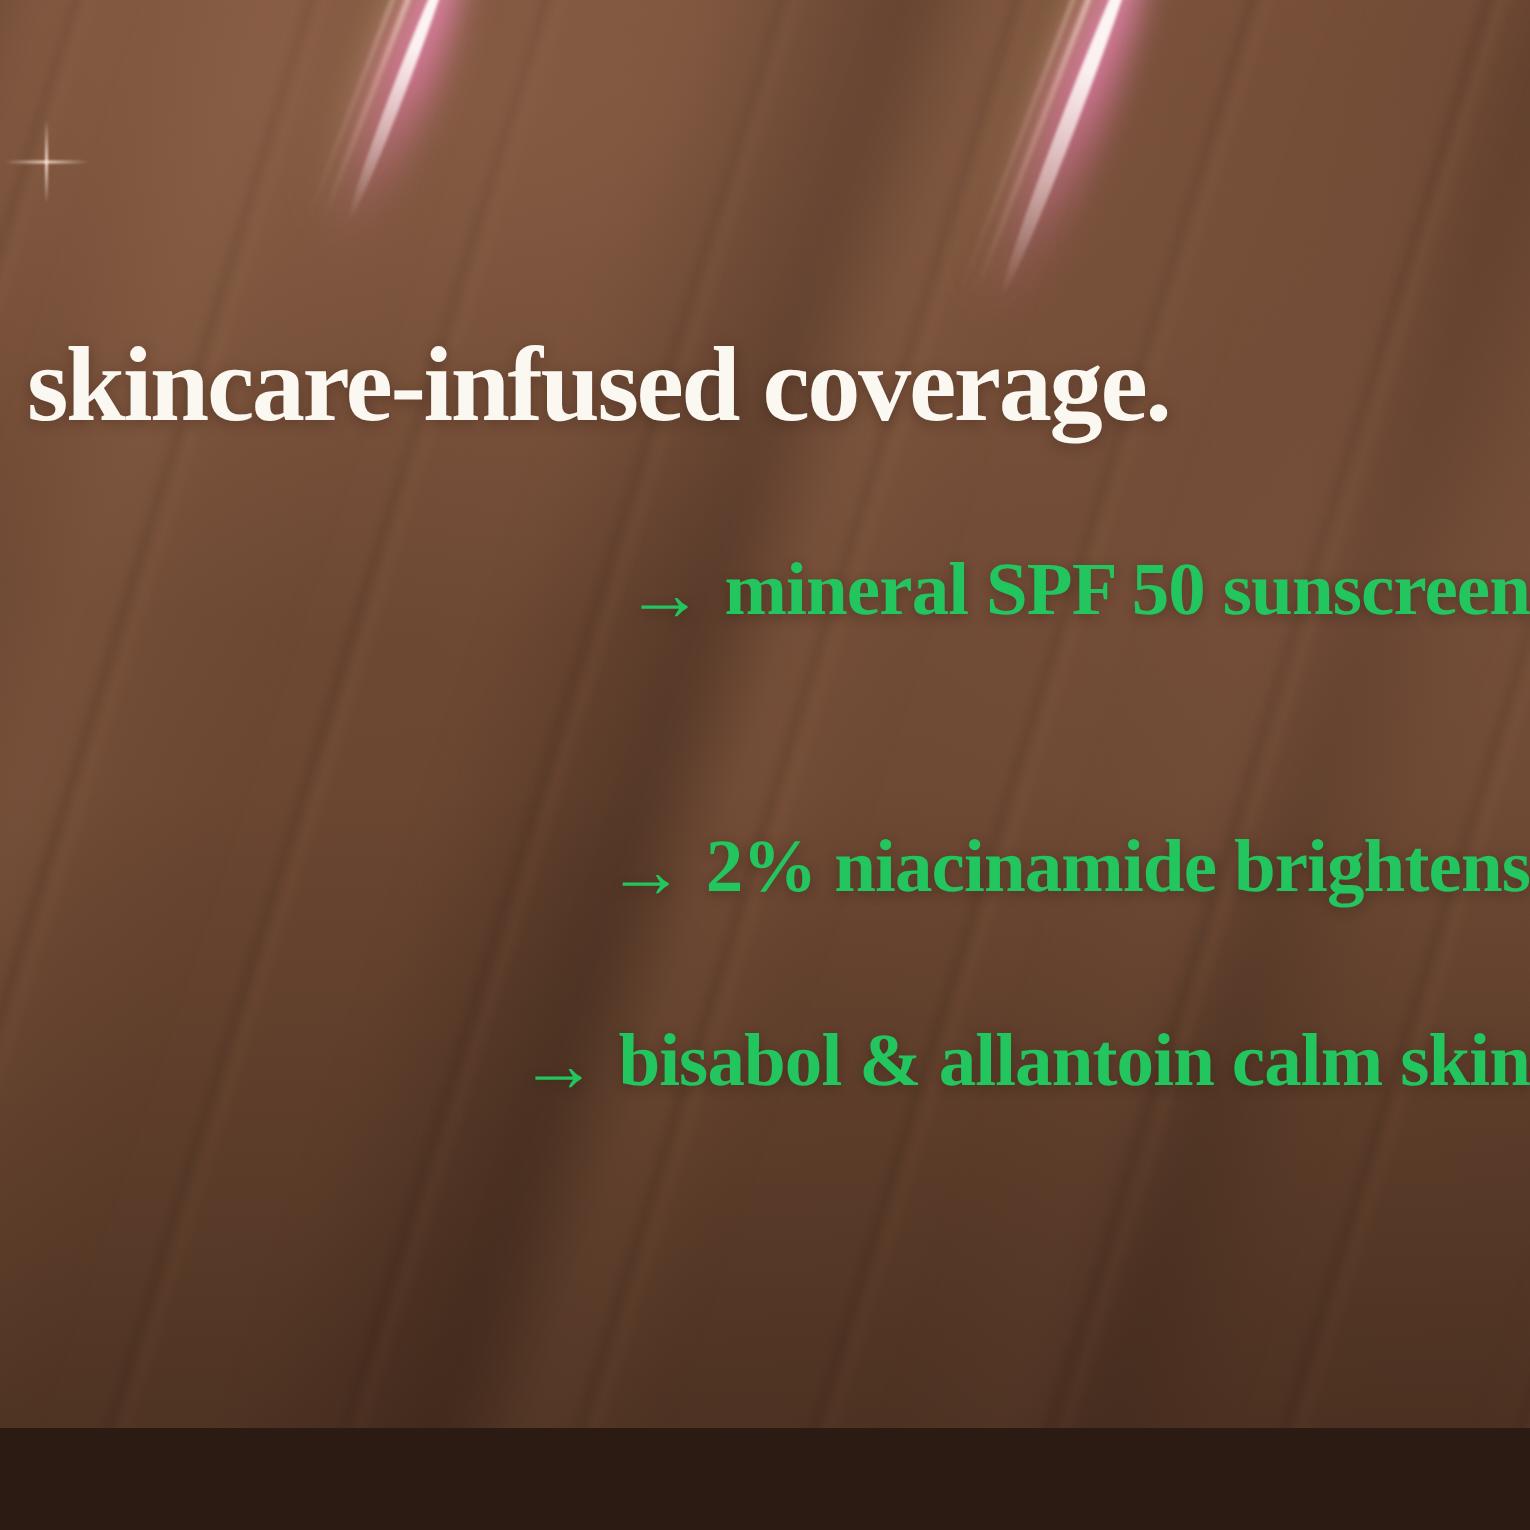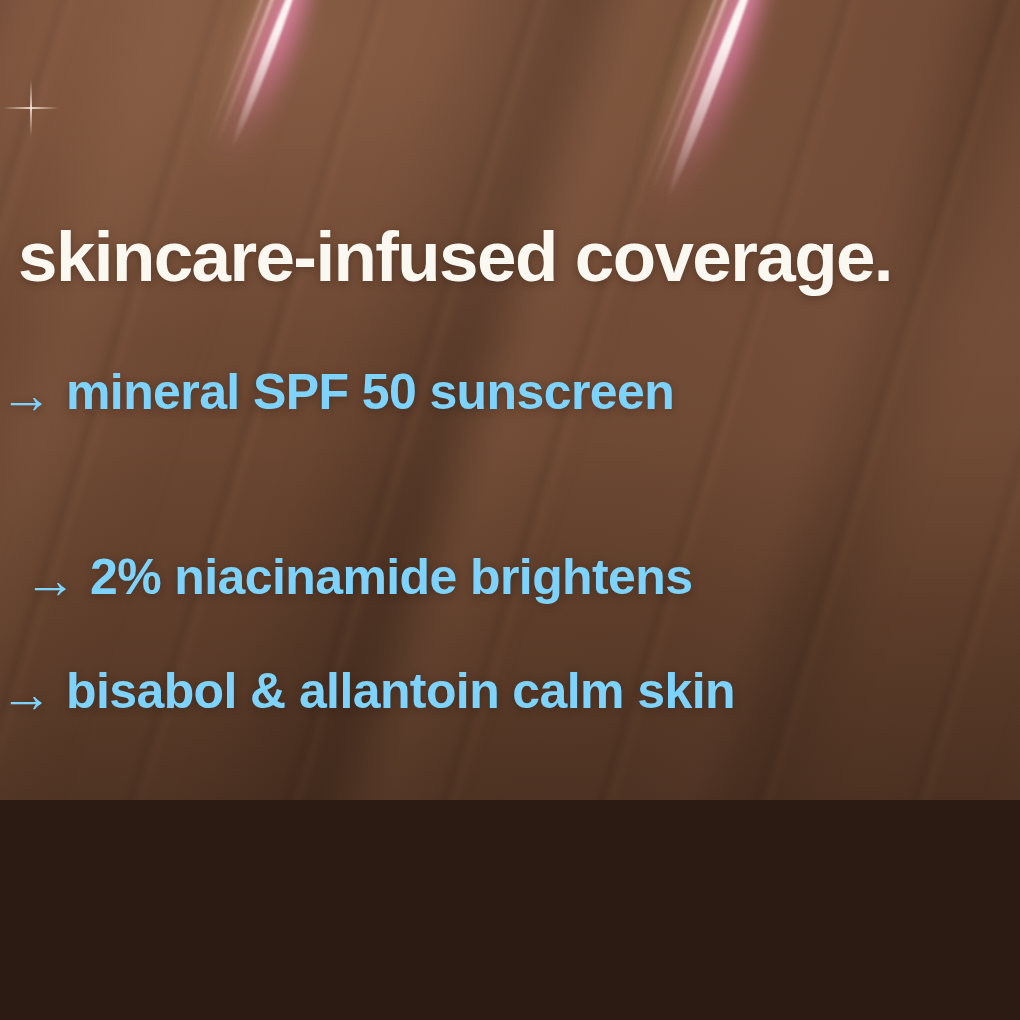--- a/index.html
+++ b/index.html
@@ -4,23 +4,23 @@
 <style>
   html, body {
     margin: 0;
     padding: 0;
     background: #2b1b12;
   }
 
   .canvas {
     position: relative;
     width: 1020px;
-    height: 800px;
+    height: 952px;
     overflow: hidden;
-    font-family: Liberation Sans, sans-serif;
+    font-family: Liberation Serif, serif;
     background: #6b4632;
   }
 
   
 
   .bg-base {
     position: absolute;
     inset: 0;
     background:
       linear-gradient(172deg,
@@ -199,41 +199,41 @@
 
   .bullets {
     position: absolute;
     left: 0;
     top: 360px;
     width: 1020px;
   }
 
   .bullet {
     position: relative;
-    color: #7dd3fc;
+    color: #22c55e;
     font-weight: 700;
     font-size: 50px;
     line-height: 65px;
     letter-spacing: -0.6px;
-    text-align: left;
+    text-align: right;
     text-shadow: 0 2px 8px rgba(40,22,13,0.35);
   }
 
   .bullet .arrow {
     display: inline-block;
     font-weight: 400;
     font-size: 52px;
     line-height: 1;
     vertical-align: -4px;
     margin-right: 14px;
     letter-spacing: 0;
   }
 
   #bullet-1 { margin-bottom: 120px; }
-  #bullet-2 { margin-bottom: 49px; padding-left: 24px; }
+  #bullet-2 { margin-bottom: 64px; padding-left: 24px; }
 
   .bullet .line2 {
     display: block;
   }
 </style>
 </head>
 <body>
 
 <div class="canvas">
 

